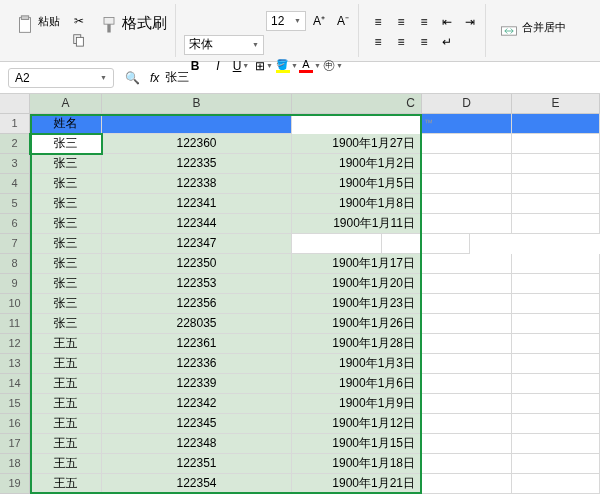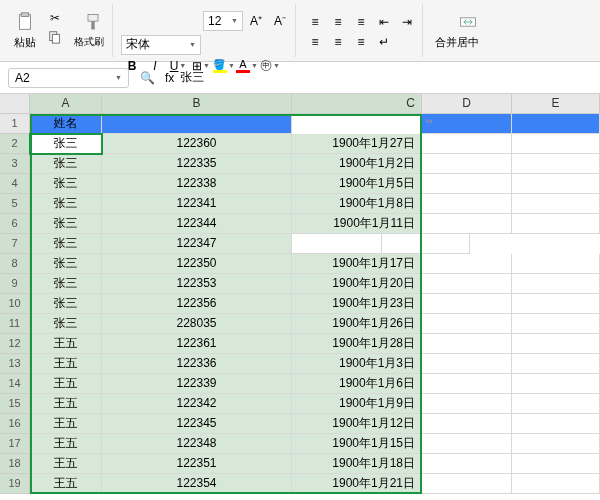--- a/index.html
+++ b/index.html
@@ -1,32 +1,32 @@
 <!DOCTYPE html>
 <html><head>
   <meta charset="utf-8">
   <style>
     * { margin: 0; padding: 0; box-sizing: border-box; font-family: "Microsoft YaHei", sans-serif; }
     body { width: 600px; height: 500px; background: #fff; overflow: hidden; font-size: 12px; }
     
     .ribbon { background: #f5f5f5; border-bottom: 1px solid #d0d0d0; padding: 4px 6px; display: flex; align-items: center; gap: 4px; height: 62px; }
     .ribbon-group { display: flex; flex-direction: column; align-items: center; padding: 0 4px; border-right: 1px solid #ddd; height: 100%; justify-content: center; }
-    .ribbon-btn-lg { display: flex; flex-direction: column; align-items: flex-end; gap: 2px; cursor: pointer; padding: 2px 4px; }
+    .ribbon-btn-lg { display: flex; flex-direction: row; align-items: flex-start; gap: 2px; cursor: pointer; padding: 2px 4px; }
     .ribbon-btn-sm { cursor: pointer; padding: 2px; display: flex; align-items: center; justify-content: center; width: 22px; height: 18px; }
     .icon { width: 16px; height: 16px; display: flex; align-items: center; justify-content: center; }
     .icon-lg { width: 22px; height: 22px; }
     .font-sel { display: flex; gap: 2px; align-items: center; }
     .font-name { border: 1px solid #ccc; background: #fff; padding: 1px 4px; width: 80px; height: 20px; display: flex; align-items: center; justify-content: space-between; margin-top: 48px; }
     .font-size { border: 1px solid #ccc; background: #fff; padding: 1px 4px; width: 40px; height: 20px; display: flex; align-items: center; justify-content: space-between; }
     .btn-row { display: flex; gap: 1px; margin-top: 2px; }
     .color-bar { width: 14px; height: 3px; }
     .dd { font-size: 7px; color: #666; margin-left: 1px; }
     
     .formula-bar { display: flex; align-items: center; padding: 6px 8px; border-bottom: 1px solid #d0d0d0; gap: 8px; height: 32px; }
-    .name-box { border: 1px solid #ccc; padding: 2px 6px; width: 121px; display: flex; align-items: center; justify-content: space-between; border-radius: 3px; }
+    .name-box { border: 1px solid #ccc; padding: 2px 6px; width: 106px; display: flex; align-items: center; justify-content: space-between; border-radius: 3px; }
     .fx-area { display: flex; align-items: center; gap: 6px; flex: 1; }
     .fx-val { flex: 1; }
     
     .grid { position: relative; }
     .col-headers { display: flex; height: 20px; }
     .corner { width: 30px; background: #e8e8e8; border: 1px solid #ccc; border-left: none; border-top: none;}
     .col-h { background: #e8e8e8; border-right: 1px solid #ccc; border-bottom: 1px solid #ccc; text-align: center; line-height: 19px; color: #333; }
     .row { display: flex; height: 20px; }
     .row-h { width: 30px; background: #e8e8e8; border-right: 1px solid #ccc; border-bottom: 1px solid #ccc; text-align: center; line-height: 19px; color: #555; font-size: 11px; }
     .cell { border-right: 1px solid #d8d8d8; border-bottom: 1px solid #d8d8d8; padding: 0 4px; line-height: 19px; overflow: hidden; white-space: nowrap; }
@@ -71,21 +71,21 @@
             </span>
           </div>
       </div>
       <div class="ribbon-btn-lg">
         <span class="icon icon-lg">
             <svg viewBox="0 0 24 24" width="20" height="20">
               <rect x="6" y="3" width="12" height="8" fill="#eee" stroke="#888"></rect>
               <rect x="10" y="11" width="4" height="10" fill="#888"></rect>
             </svg>
           </span>
-        <span style="font-size:10px;">格式刷</span>
+        <span style="font-size:15px;">格式刷</span>
       </div>
     </div>
   </div>
 
   <div class="ribbon-group" style="align-items:flex-start;">
     <div class="font-sel">
       <div class="font-name">
           <span>宋体</span>
           <span class="dd">▼</span>
         </div>
@@ -185,21 +185,21 @@
 
 <div class="formula-bar">
   <div class="name-box">
     <span>A2</span>
     <span class="dd">▼</span>
   </div>
   <div class="fx-area">
     <span class="ribbon-btn-sm">
         <span>🔍</span>
       </span>
-    <span style="cursor:pointer;">fx</span>
+    <span style="font-style:italic;cursor:pointer;">fx</span>
     <span class="fx-val">张三</span>
   </div>
 </div>
 
 <div class="grid">
   <div class="col-headers">
     <div class="corner"></div>
     <div class="col-h cA sel">A</div>
     <div class="col-h cB sel">B</div>
     <div class="col-h cC sel">C</div>

